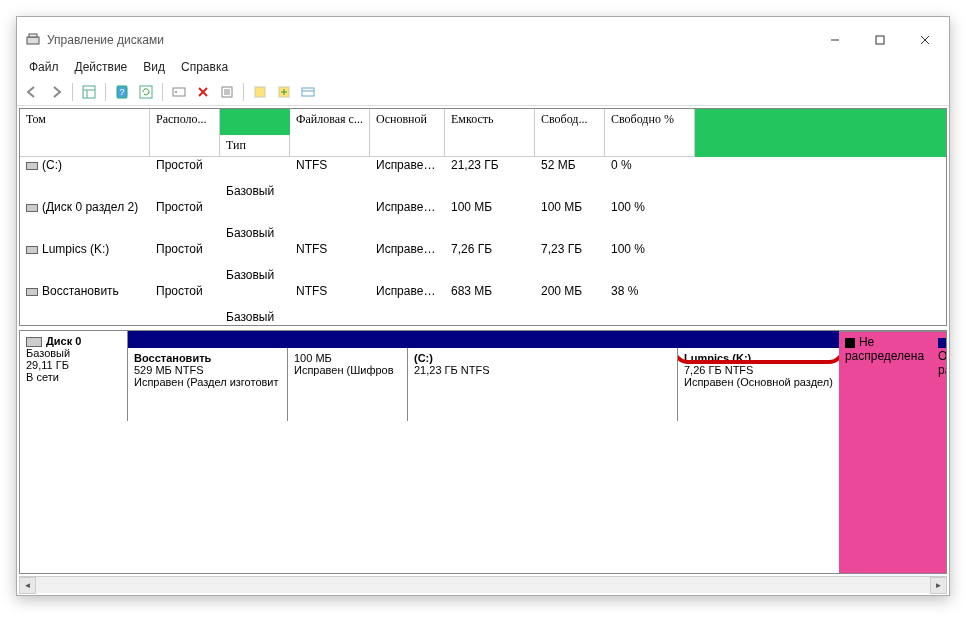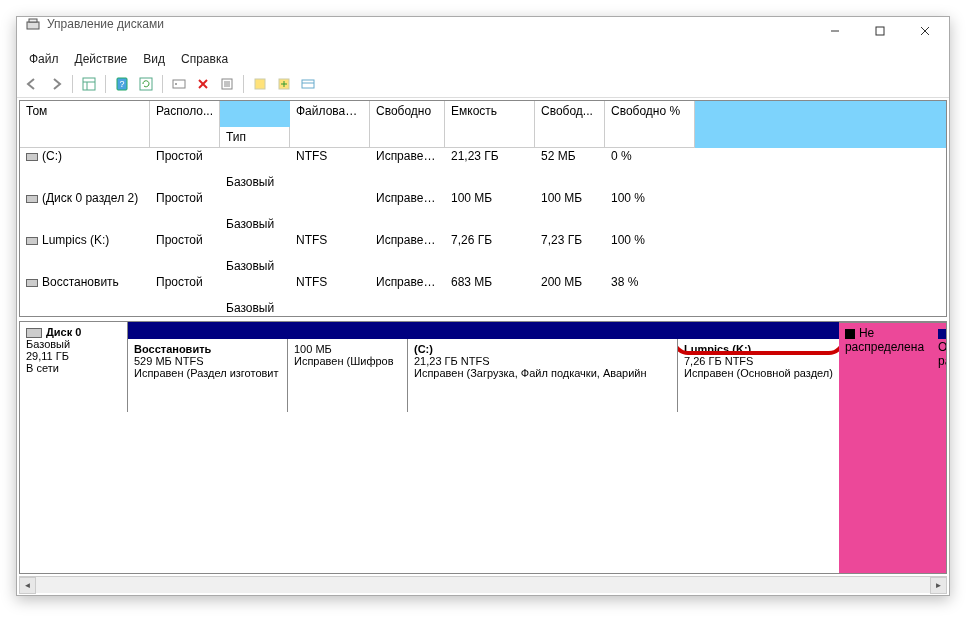--- a/index.html
+++ b/index.html
@@ -1,29 +1,29 @@
 <!DOCTYPE html>
 <html><head>
 <meta charset="utf-8">
 <style>
 * { box-sizing: border-box; margin: 0; padding: 0; }
 body { font-family: "Segoe UI", Tahoma, sans-serif; font-size: 12px; background: #fff; width: 966px; height: 620px; overflow: hidden; }
 .window { width: 934px; height: 580px; margin: 16px auto 0; border: 1px solid #aaa; background: #fff; display: flex; flex-direction: column; box-shadow: 0 4px 14px rgba(0,0,0,0.25); }
-.titlebar { display: flex; height: 30px; padding: 0 2px 0 8px; }
+.titlebar { display: flex; align-items: center; height: 30px; padding: 0 2px 0 8px; margin-top: 8px; }
 .titlebar-icon { width: 16px; height: 16px; margin-right: 6px; display: inline-flex; align-items: center; justify-content: center; }
 .titlebar-text { flex: 1; color: #555; }
 .titlebar-btns { display: flex; }
 .titlebar-btn { width: 45px; height: 28px; display: flex; align-items: center; justify-content: center; color: #555; font-family: Arial; }
 .menubar { display: flex; padding: 2px 4px; }
 .menu-item { padding: 3px 8px; color: #222; }
 .toolbar { display: flex; align-items: center; padding: 2px 4px; border-bottom: 1px solid #ddd; gap: 2px; }
 .tool-btn { width: 22px; height: 22px; display: flex; align-items: center; justify-content: center; border: 1px solid transparent; }
 .tool-sep { width: 1px; height: 18px; background: #ccc; margin: 0 3px; }
 .listview { border: 1px solid #888; margin: 2px; }
-.lv-header { display: flex; background: #7dd3fc; }
+.lv-header { display: flex; background: #22c55e; font-family: Liberation Serif, serif; }
 .lv-col { border-right: 1px solid #ccc; border-bottom: 1px solid #ccc; padding: 3px 6px; background: #fff; overflow: hidden; white-space: nowrap; text-overflow: ellipsis; text-align: left; }
 .lv-body { }
 .lv-row { display: flex; }
 .lv-cell { padding: 1px 6px; overflow: hidden; white-space: nowrap; text-overflow: ellipsis; }
 .lv-disk-ico { display: inline-block; width: 12px; height: 8px; background: #ccc; border: 1px solid #666; vertical-align: middle; margin-right: 4px; }
 .c0{width:130px;} .c1{width:70px;} .c2{width:70px;margin-top:26px;} .c3{width:80px;} .c4{width:75px;} .c5{width:90px;} .c6{width:70px;} .c7{width:90px;}
 .spacer { flex: 0 0 45px; }
 .pane { border: 1px solid #888; margin: 2px; flex: 1; display: flex; flex-direction: row; overflow: hidden; }
 .disk-row { display: flex; height: 90px; }
 .disk-label { width: 108px; border-right: 1px solid #888; padding: 4px 6px; font-size: 11px; }
@@ -155,21 +155,21 @@
         </svg>
       </div>
   </div>
 
   <div class="listview">
     <div class="lv-header">
       <div class="lv-col c0">Том</div>
       <div class="lv-col c1">Располо...</div>
       <div class="lv-col c2">Тип</div>
       <div class="lv-col c3">Файловая с...</div>
-      <div class="lv-col c4">Свободно</div>
+      <div class="lv-col c4">Основной</div>
       <div class="lv-col c5">Емкость</div>
       <div class="lv-col c6">Свобод...</div>
       <div class="lv-col c7">Свободно %</div>
     </div>
     <div class="lv-body">
       <div class="lv-row">
         <div class="lv-cell c0"><span class="lv-disk-ico"></span><span>(C:)</span></div>
         <div class="lv-cell c1">Простой</div>
         <div class="lv-cell c2">Базовый</div>
         <div class="lv-cell c3">NTFS</div>
@@ -229,21 +229,20 @@
             <div>Исправен (Раздел изготовит</div>
           </div>
           <div class="part" style="width:120px">
             <div class="pname"></div>
             <div>100 МБ</div>
             <div>Исправен (Шифров</div>
           </div>
           <div class="part" style="width:270px">
             <div class="pname">(C:)</div>
             <div>21,23 ГБ NTFS</div>
-            <div>Исправен (Загрузка, Файл подкачки, Аварийн</div>
           </div>
           <div class="part" style="flex:1;border-right:none">
             <div class="highlight-ring"></div>
             <div class="pname">Lumpics  (K:)</div>
             <div>7,26 ГБ NTFS</div>
             <div>Исправен (Основной раздел)</div>
           </div>
         </div>
       </div>
     </div>

